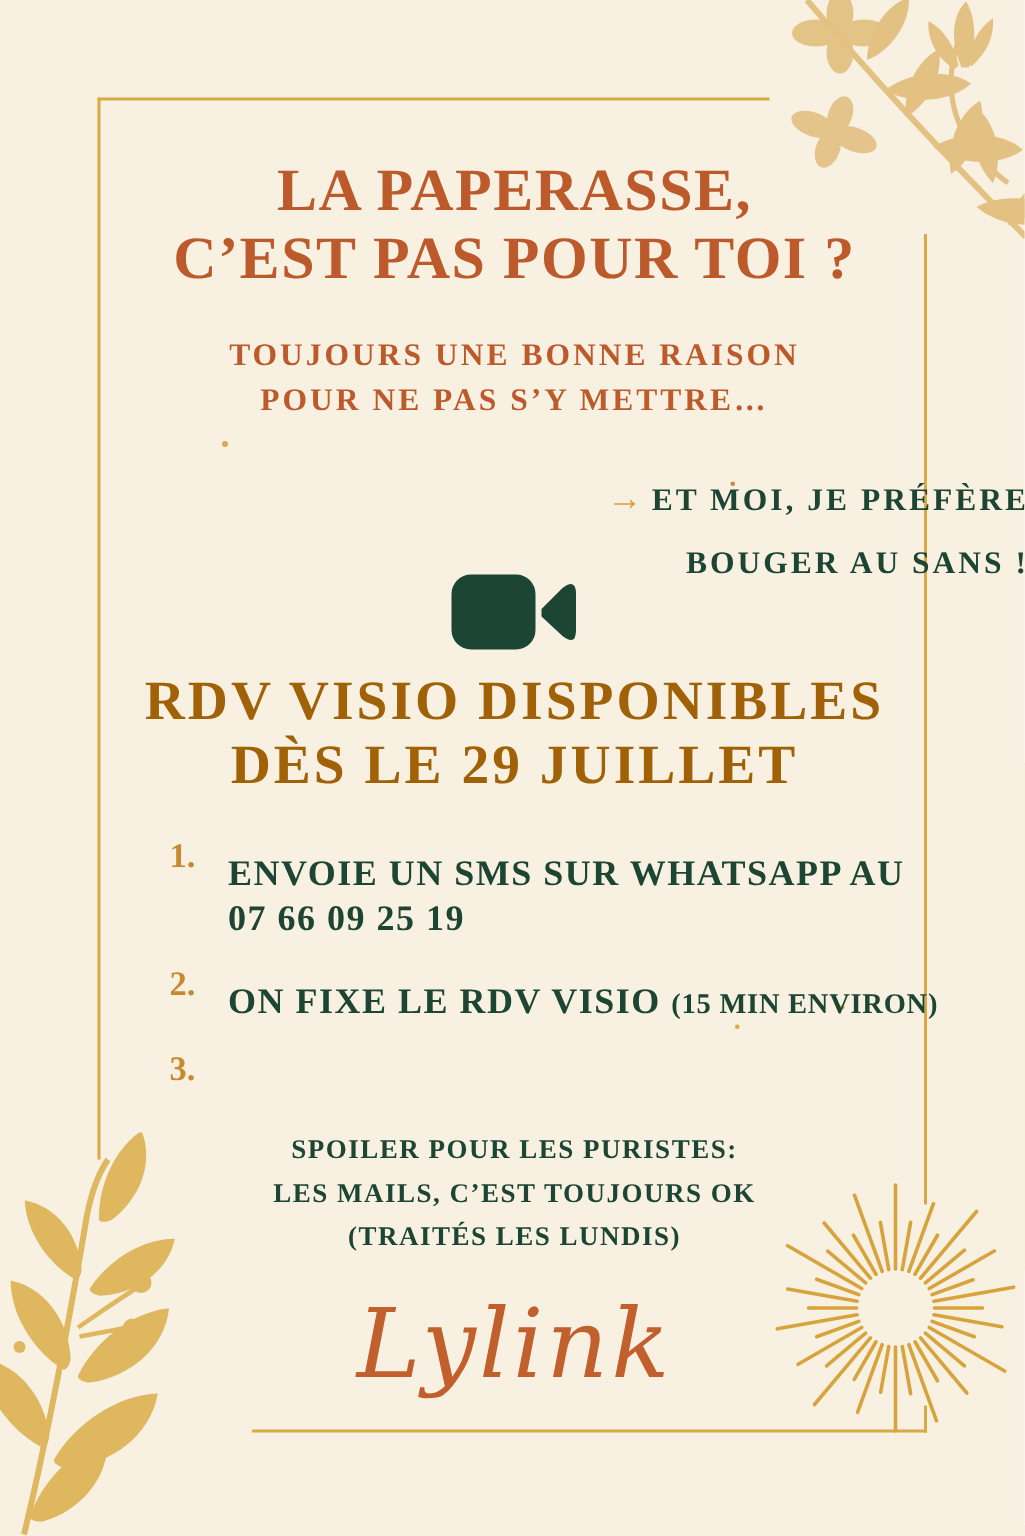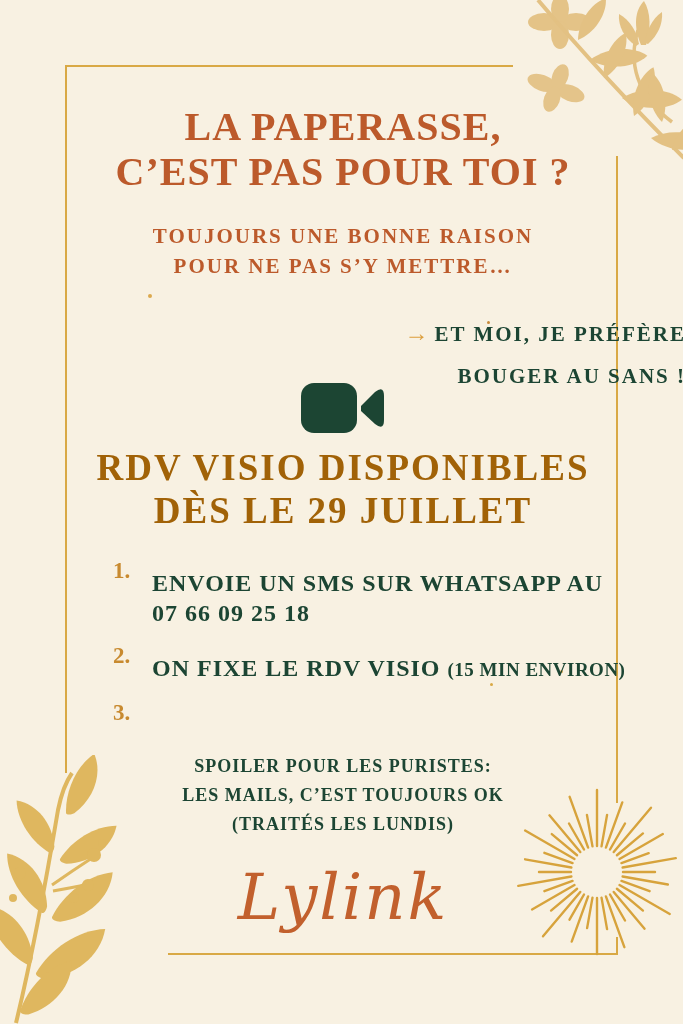--- a/index.html
+++ b/index.html
@@ -118,21 +118,21 @@
   <div class="rdv-title">
     <div>RDV VISIO DISPONIBLES</div>
     <div>DÈS LE 29 JUILLET</div>
   </div>
 
   <ol class="steps">
     <li class="step">
       <span class="step-num">1.</span>
       <span class="step-text">
         <span>ENVOIE UN SMS SUR WHATSAPP AU</span><br>
-        <span>07 66 09 25 18</span>
+        <span>07 66 09 25 19</span>
       </span>
     </li>
     <li class="step">
       <span class="step-num">2.</span>
       <span class="step-text">
         <span>ON FIXE LE RDV VISIO</span>
         <span class="step-note">(15 MIN ENVIRON)</span>
       </span>
     </li>
     <li class="step">

